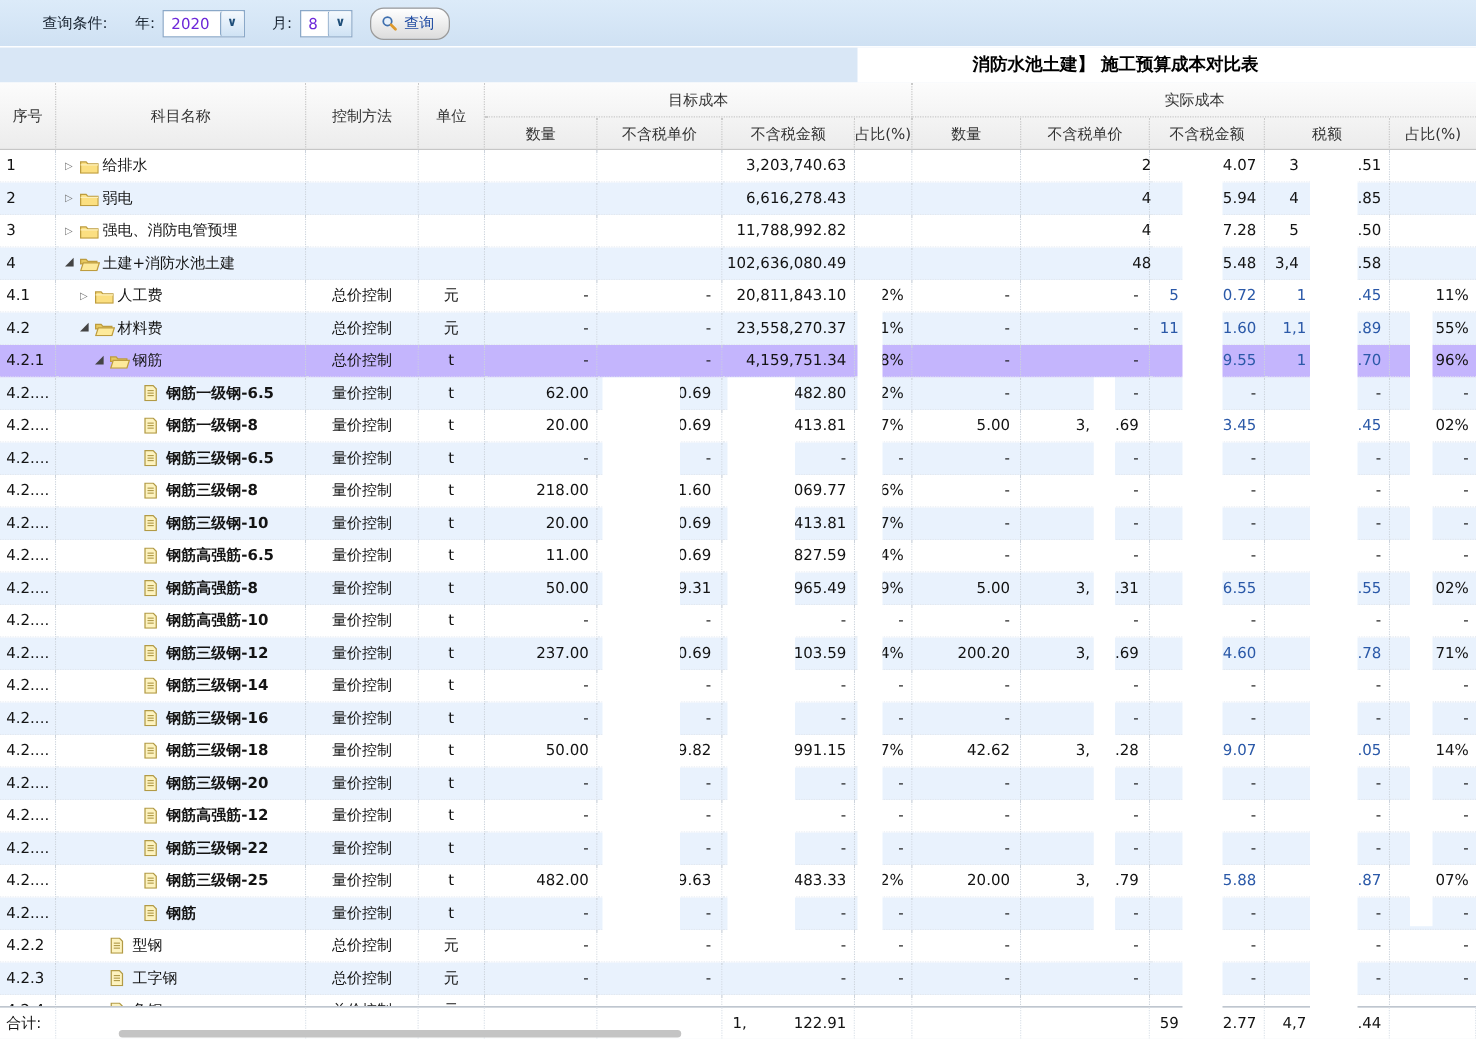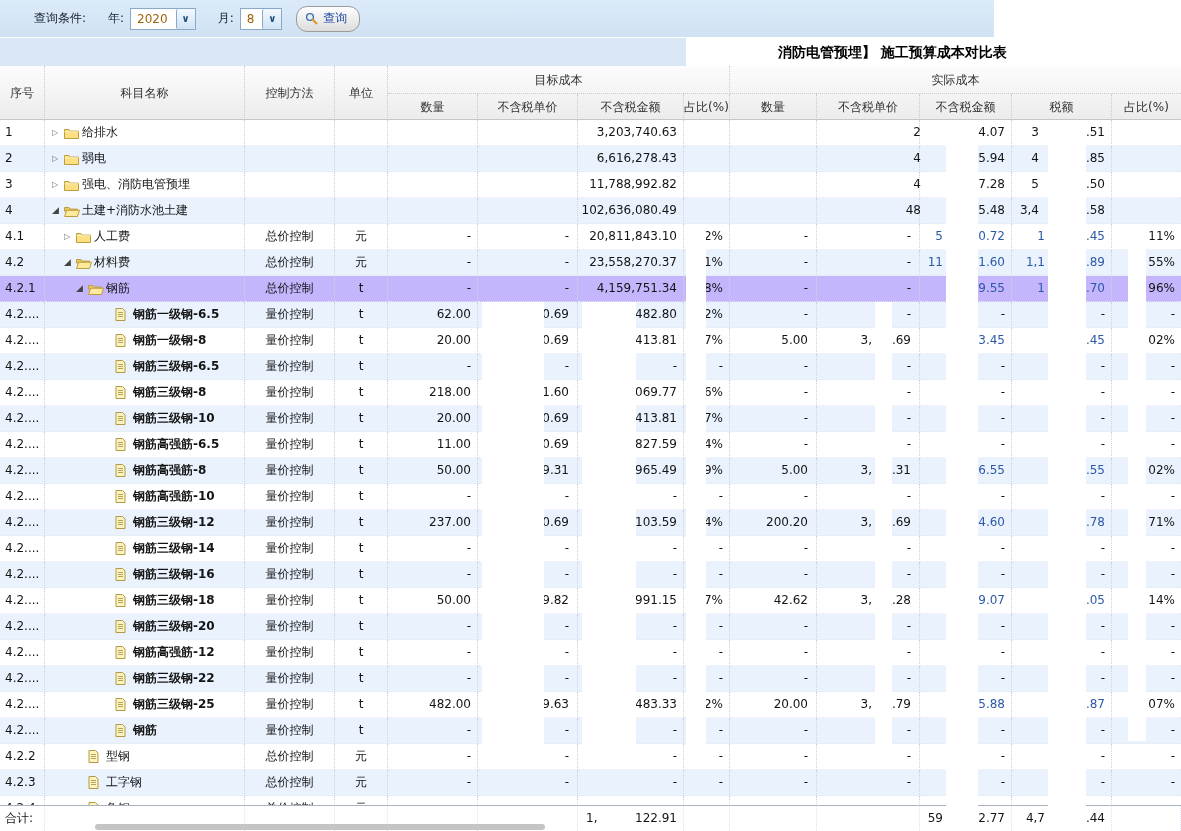--- a/index.html
+++ b/index.html
@@ -1,27 +1,27 @@
 <!DOCTYPE html>
 <html><head>
 <meta charset="utf-8">
 <style>
   html,body{margin:0;padding:0;background:#eef2f6;}
   .app{position:relative;width:1181px;height:831px;background:#fff;overflow:hidden;
        font-family:"DejaVu Sans","Liberation Sans",sans-serif;font-size:12px;color:#141414;}
 
   
-  .qbar{position:absolute;left:0;top:0;width:994px;height:38px;
+  .qbar{position:absolute;left:0;top:0;width:1181px;height:38px;
         background:linear-gradient(#dcebf9,#cfe1f3);border-bottom:1px solid #fff;
         display:flex;align-items:center;box-sizing:border-box;}
   .qbar .qlabel{margin-left:34px;color:#16212e;}
   .qbar .flabel{margin-left:22px;color:#16212e;}
   .sel{display:inline-flex;margin-left:6px;height:22px;border:1px solid #8aa8c8;background:#fff;
        align-items:stretch;box-sizing:border-box;}
-  .sel .val{padding:0 8px 0 6px;line-height:20px;color:#a16207;}
+  .sel .val{padding:0 8px 0 6px;line-height:20px;color:#6d28d9;}
   .sel .btn{width:18px;border-left:1px solid #8aa8c8;background:linear-gradient(#f4f9fe,#cfe2f4);
        color:#1f4e79;font-weight:bold;font-size:10px;line-height:20px;text-align:center;border-radius:2px;}
   .qbtn{margin-left:14px;height:24px;padding:0 12px 0 8px;border:1px solid #9b9b9b;border-radius:11px;
         background:linear-gradient(#ffffff,#dcdcdc);display:inline-flex;align-items:center;gap:5px;
         color:#1d49a0;cursor:pointer;}
   .qbtn svg{display:block;}
 
   
   .band{position:absolute;left:0;top:38px;width:1181px;height:28px;background:#d9e7f6;}
   .band .titlepanel{position:absolute;left:686px;top:0;width:495px;height:28px;background:#fff;}
@@ -108,21 +108,21 @@
       <svg width="13" height="13" viewBox="0 0 13 13">
         <circle cx="5" cy="5" r="3.4" fill="#e8f1fa" stroke="#3f6fae" stroke-width="1.4"></circle>
         <line x1="7.8" y1="7.8" x2="11.4" y2="11.4" stroke="#de9a2e" stroke-width="2.2" stroke-linecap="round"></line>
       </svg>
       <span>查询</span>
     </span>
   </div>
 
   <div class="band">
     <div class="titlepanel">
-      <span class="title">消防电管预埋】 施工预算成本对比表</span>
+      <span class="title">消防水池土建】 施工预算成本对比表</span>
     </div>
   </div>
 
   <div class="hdr">
     <div class="hcell tall" style="left:0;width:45px">序号</div>
     <div class="hcell tall" style="left:45px;width:200px">科目名称</div>
     <div class="hcell tall" style="left:245px;width:90px">控制方法</div>
     <div class="hcell tall" style="left:335px;width:53px">单位</div>
     <div class="hcell grp" style="left:730px;width:451px;border-right:none">实际成本</div>
     <div class="hcell grp" style="left:388px;width:342px">目标成本</div>

